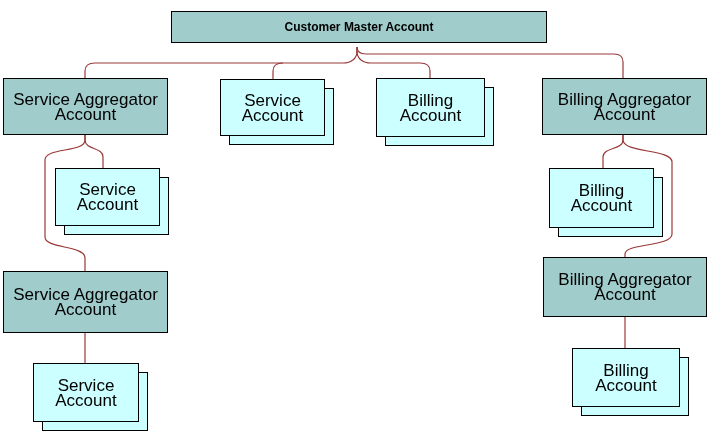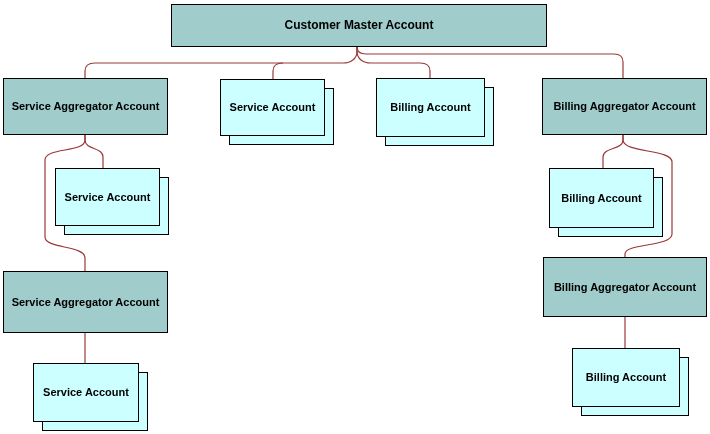--- a/index.html
+++ b/index.html
@@ -23,25 +23,24 @@
     stroke-width: 1.2;
   }
   .node, .stack { position: absolute; z-index: 1; }
   .box {
     box-sizing: border-box;
     border: 1px solid #000000;
     display: flex;
     align-items: center;
     justify-content: center;
     text-align: center;
-    font-size: 11px;
+    font-size: 17px;
     line-height: 15px;
     color: #000000;
     padding: 2px 4px;
-    font-weight: bold;
   }
   .node .box { width: 100%; height: 100%; }
   .aggregator { background: #a0cccc; }
   .account { background: #ccffff; align-items: center; }
   .master .box { font-weight: bold; font-size: 12px; }
   .stack .back {
     position: absolute;
     left: 9px; top: 9px;
     width: 100%; height: 100%;
     box-sizing: border-box;
@@ -65,21 +64,21 @@
     <path d="M357,47 L357,51 C357,59 363,63 371,63 L420,63 Q430,63 430,71 L430,78"></path>
     <path d="M357,47 Q357,54 366,54 L614,54 Q623,54 623,62 L623,78"></path>
     <path d="M85,135 L85,140 C85,150 103,147 103,157 L103,168"></path>
     <path d="M85,135 L85,140 C85,153 45,147 45,160 L45,237 C45,249 85,245 85,258 L85,271"></path>
     <path d="M85,333 L85,363"></path>
     <path d="M623,135 L623,140 C623,150 603,147 603,157 L603,168"></path>
     <path d="M623,135 L623,140 C623,153 672,149 672,162 L672,234 C672,247 625,243 625,254 L625,257"></path>
     <path d="M625,317 L625,348"></path>
   </svg>
 
-  <div class="node master" style="left:171px; top:4px; width:376px; height:43px;">
+  <div class="node master" style="left:171px; top:11px; width:376px; height:32px;">
     <div class="box aggregator">
       <span>Customer Master Account</span>
     </div>
   </div>
 
   <div class="node" style="left:3px; top:78px; width:165px; height:57px;">
     <div class="box aggregator">
       <span>Service Aggregator Account</span>
     </div>
   </div>

